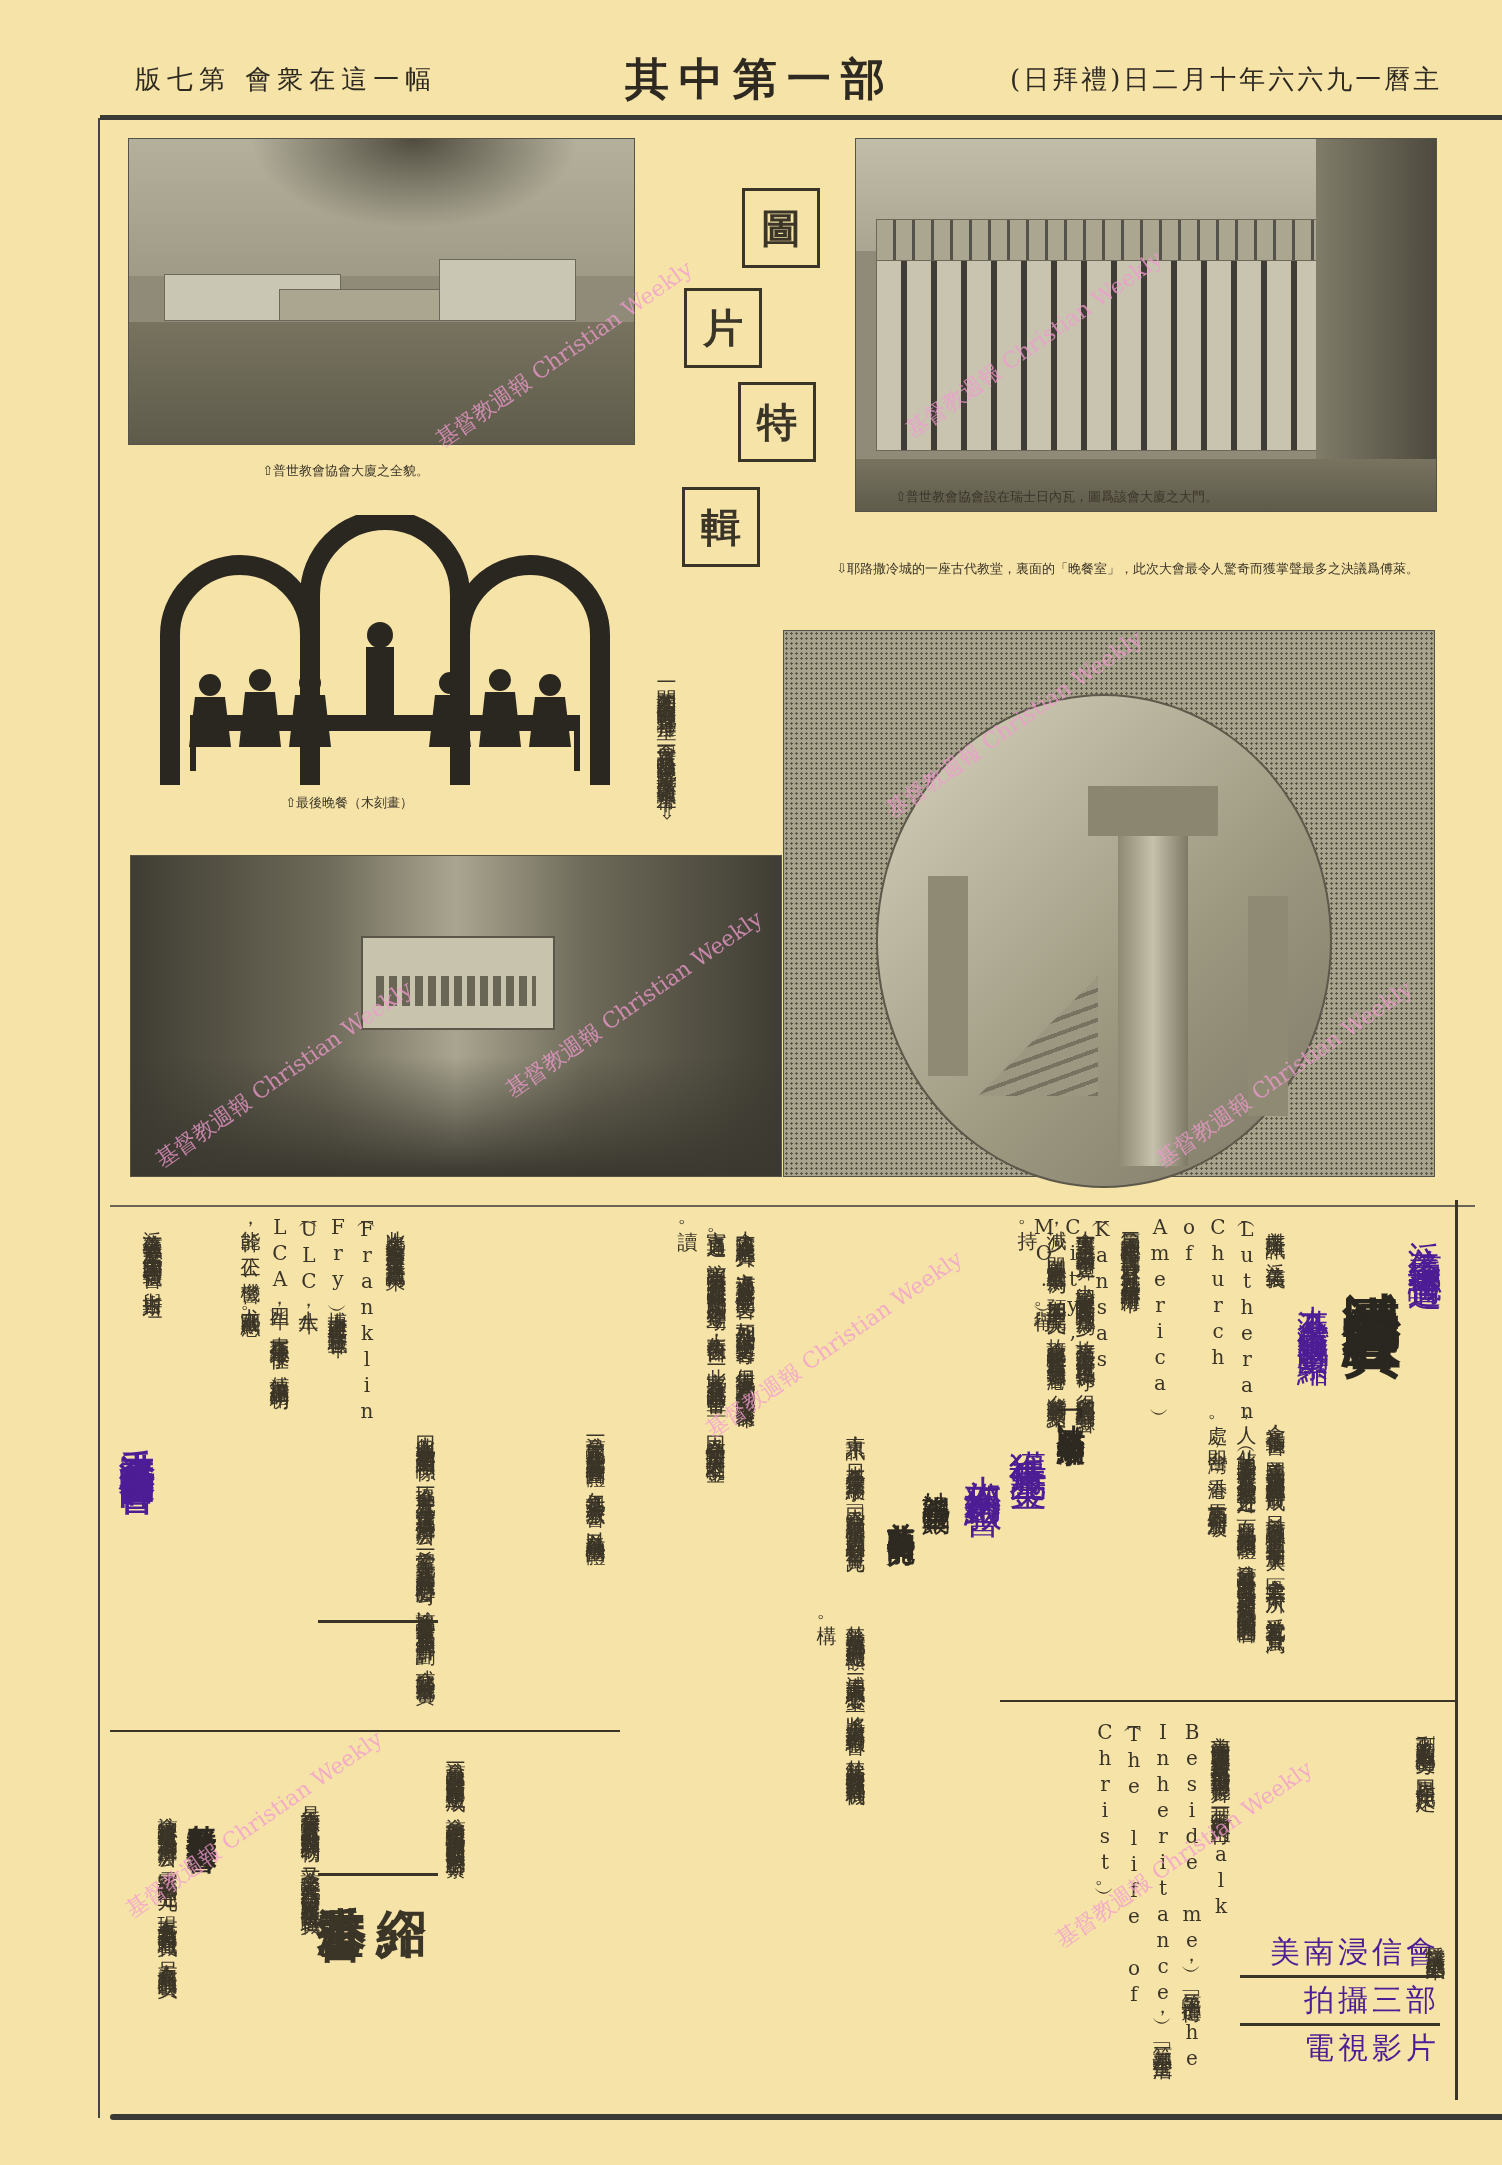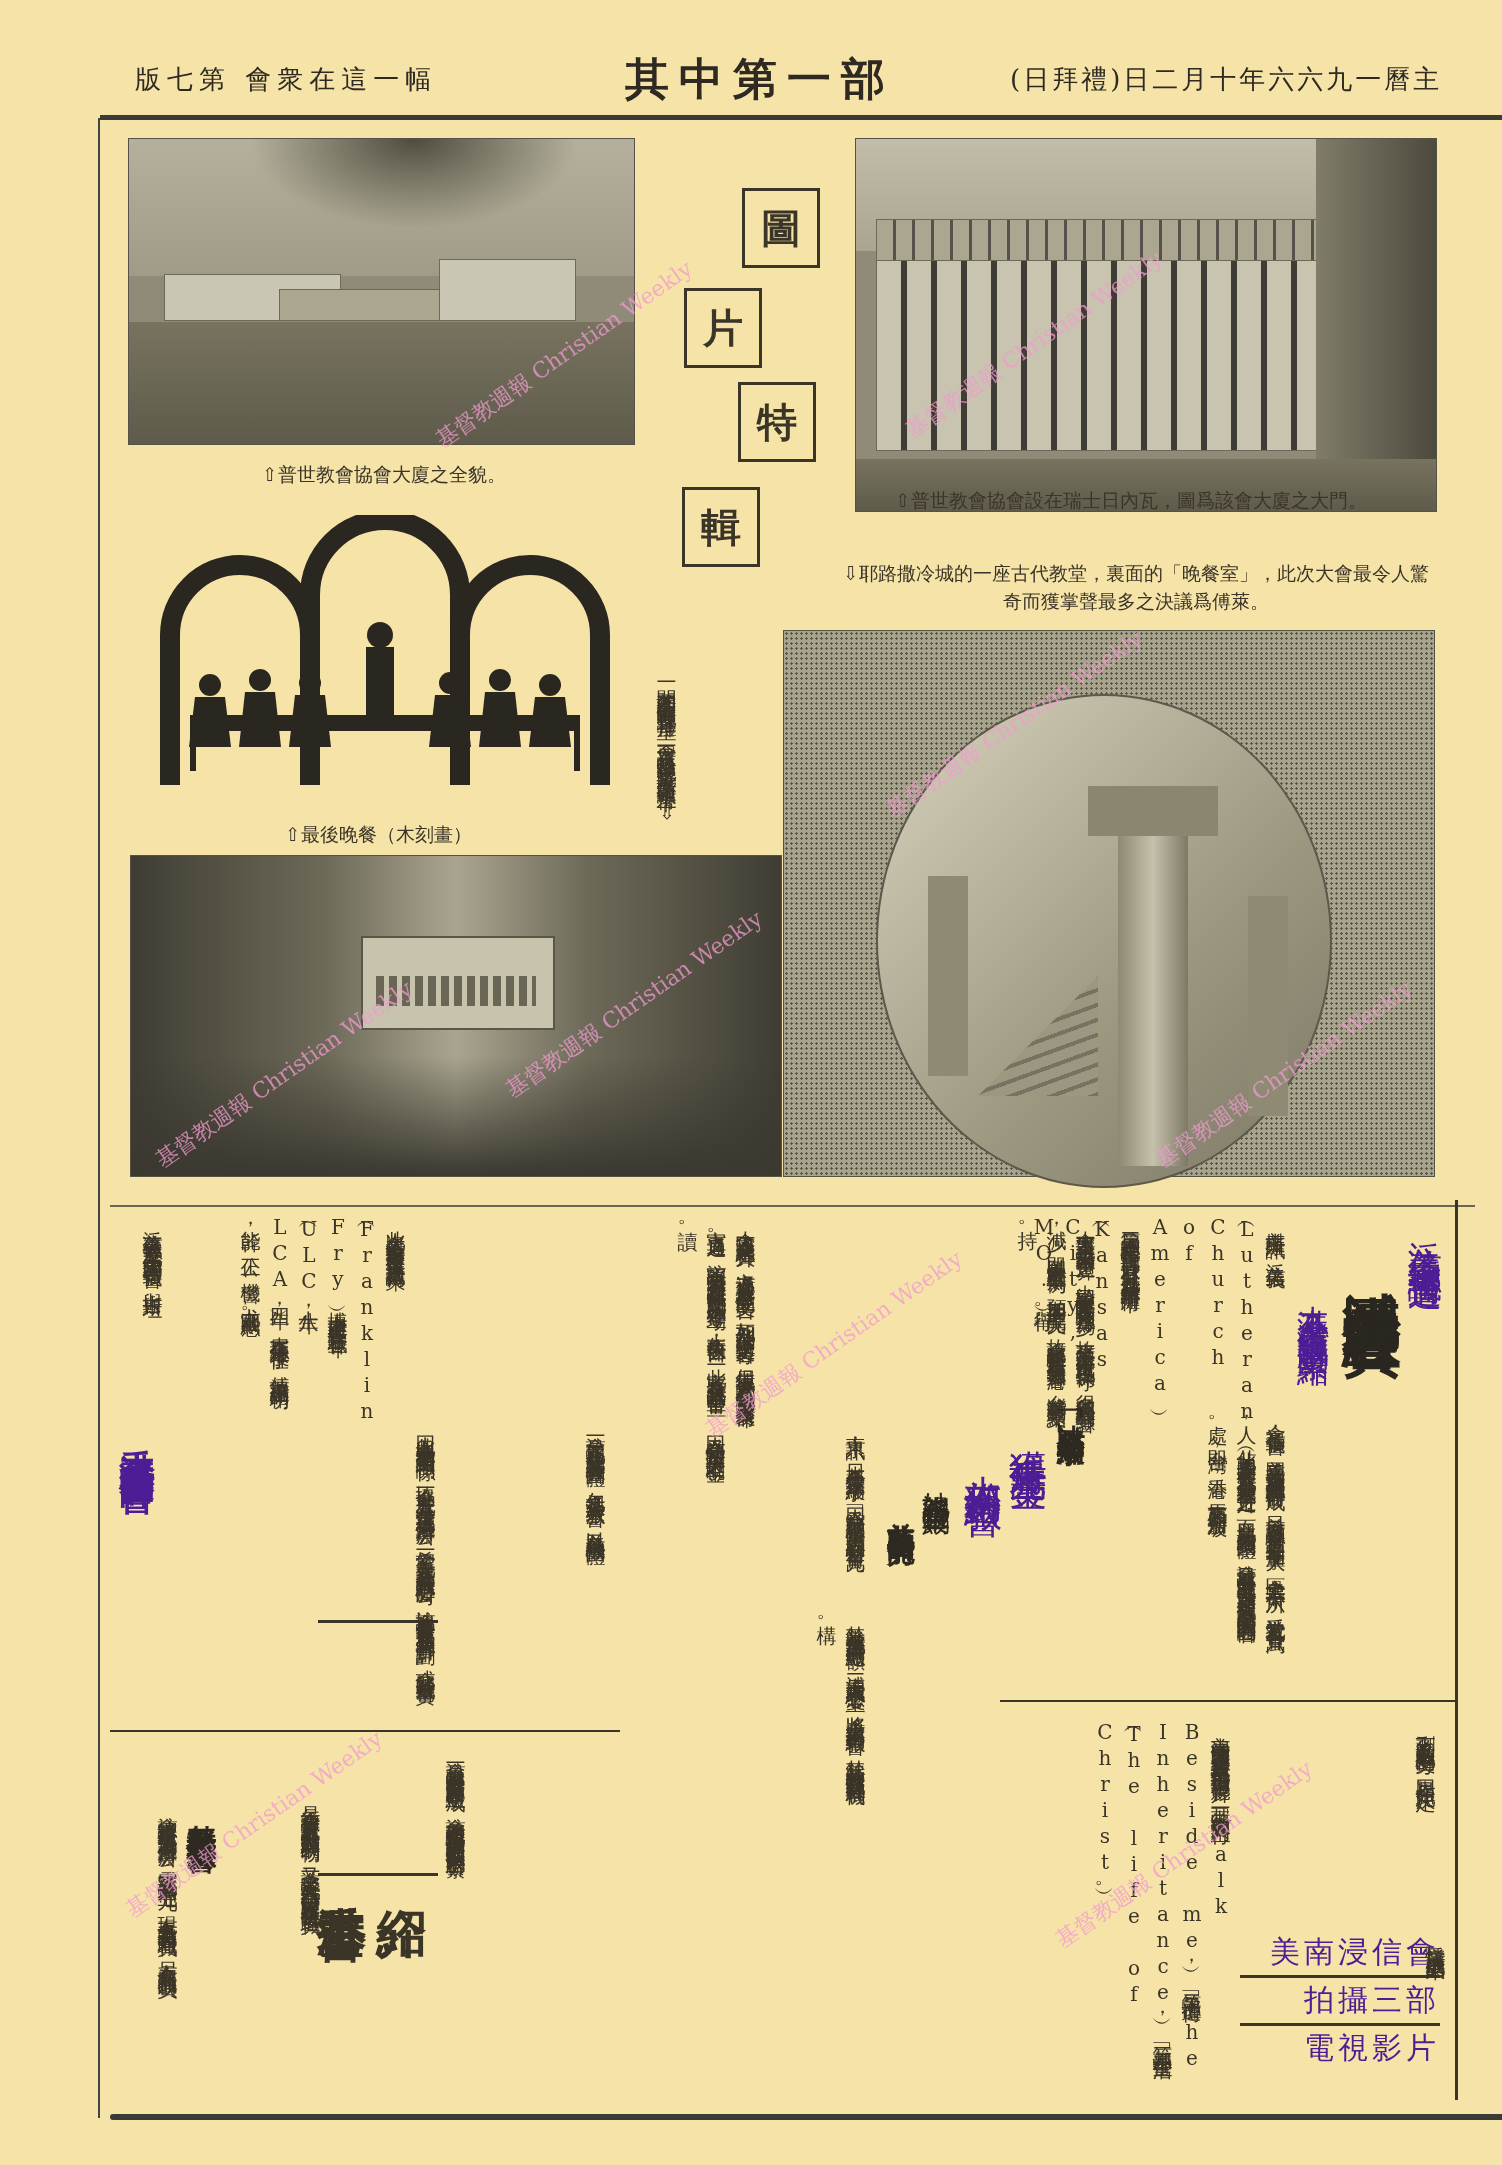--- a/index.html
+++ b/index.html
@@ -8,21 +8,21 @@
   .abs{position:absolute;}
   .masthead-side{top:62px;font-size:26px;letter-spacing:6px;color:#2e2a22;}
   .masthead-title{top:50px;left:620px;width:280px;text-align:center;font-size:44px;letter-spacing:10px;font-weight:bold;color:#2e2a22;}
   .rule-top{left:100px;top:115px;width:1405px;height:5px;background:#3a3a36;}
   .rule-bottom{left:110px;top:2114px;width:1395px;height:6px;background:#3a3a36;border-radius:3px;}
   .frame-left{left:98px;top:118px;width:2px;height:2000px;background:#444;}
   .photo{background:#8f8b78;border:1px solid #55524a;overflow:hidden;}
   .photo .sky{position:absolute;left:0;top:0;right:0;height:45%;background:linear-gradient(#b4b09c,#9f9b86);}
   .photo .ground{position:absolute;left:0;bottom:0;right:0;height:40%;background:linear-gradient(#77735f,#5f5b4b);}
   .bld{position:absolute;background:#c9c6b4;border:1px solid #6c695b;}
-  .caption{font-size:19px;color:#3b3528;white-space:nowrap;text-align:center;}
+  .caption{font-size:13px;color:#3b3528;white-space:nowrap;}
   .feat-box{width:72px;height:74px;border:3px solid #3b3528;display:flex;align-items:center;justify-content:center;font-size:40px;font-weight:bold;color:#3b3528;background:#f6e3a8;}
   .vert{writing-mode:vertical-rl;text-orientation:upright;line-height:1.45;letter-spacing:2px;}
   .vtext{font-size:20px;color:#3b3528;}
   .head-big{font-size:58px;font-weight:bold;color:#2a2620;letter-spacing:4px;}
   .head-mid{font-size:36px;color:#4c1d95;letter-spacing:4px;}
   .head-sm{font-size:28px;color:#2e2a22;}
   .boxed-head{border-top:3px solid #3b3528;border-bottom:3px solid #3b3528;}
   .watermark{color:#f29ad0;opacity:.75;font-size:22px;white-space:nowrap;transform-origin:left top;pointer-events:none;}
   .halftone{background-color:#a7a38d;background-image:radial-gradient(#5b5848 35%,transparent 36%);background-size:5px 5px;}
   .oval{position:absolute;border-radius:50%;background:linear-gradient(135deg,#d8d3bd,#9c977f 60%,#7c7866);border:2px solid #5c594b;}
@@ -83,21 +83,21 @@
         <path d="M305 180 h30 l6 52 h-42z"></path>
       <circle cx="370" cy="165" r="11"></circle>
         <path d="M355 177 h30 l6 55 h-42z"></path>
       <circle cx="420" cy="170" r="11"></circle>
         <path d="M405 182 h30 l6 50 h-42z"></path>
       <rect x="60" y="216" width="6" height="40"></rect>
         <rect x="444" y="216" width="6" height="40"></rect>
     </g>
   </svg>
 </div>
-<div class="abs caption" style="left:285px;top:822px;">⇧最後晚餐（木刻畫）</div>
+<div class="abs caption" style="left:285px;top:794px;">⇧最後晚餐（木刻畫）</div>
 
 <div class="abs vert vtext" style="left:652px;top:672px;height:180px;font-size:20px;">一間美國衛理公會的「晚餐室」禮拜堂，會衆在這一幅「最後晚餐」（浮彫）畫之下俯頭敬拜上帝。⇩</div>
 
 <div class="abs halftone" style="left:783px;top:630px;width:650px;height:545px;border:1px solid #55524a;">
   <div class="oval" style="left:92px;top:63px;width:452px;height:490px;">
     <div class="abs" style="left:240px;top:130px;width:70px;height:340px;background:linear-gradient(90deg,#8d8973,#c6c1ab,#7d7965);"></div>
     <div class="abs" style="left:210px;top:90px;width:130px;height:50px;background:#8a8670;"></div>
     <div class="abs" style="left:50px;top:180px;width:40px;height:200px;background:#8e8a74;"></div>
     <div class="abs" style="left:370px;top:200px;width:40px;height:220px;background:#8e8a74;"></div>
     <div class="abs" style="left:100px;top:280px;width:120px;height:120px;background:repeating-linear-gradient(160deg,#9b9781 0 10px,#777360 10px 14px);clip-path:polygon(0 100%,100% 0,100% 100%);"></div>

